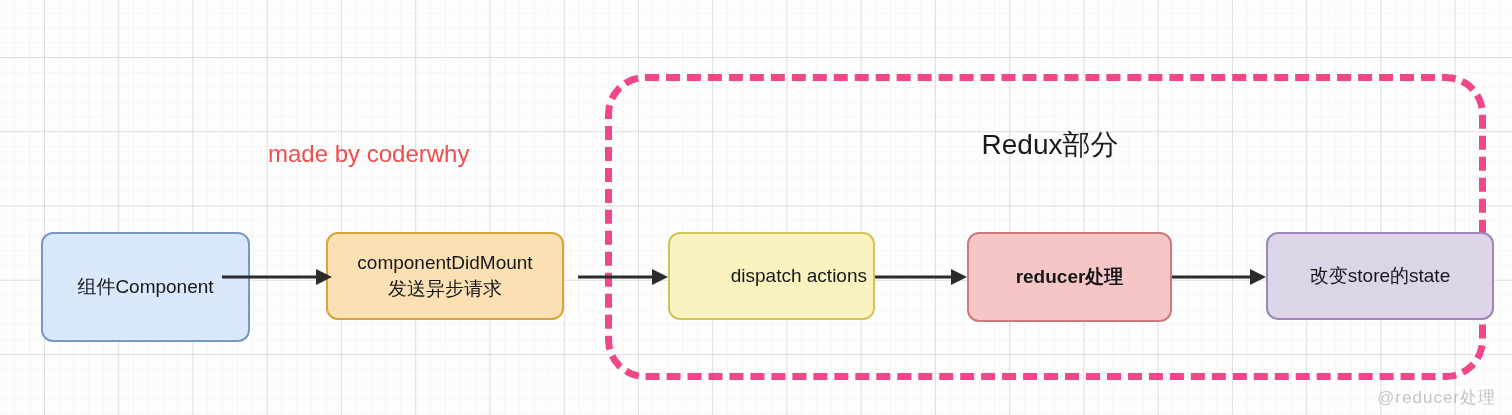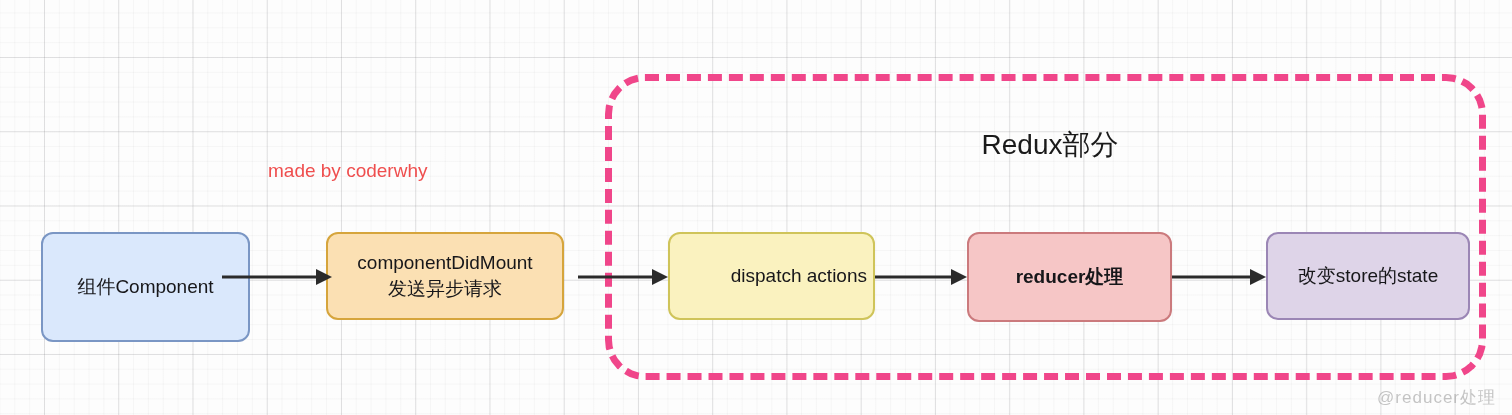--- a/index.html
+++ b/index.html
@@ -78,41 +78,40 @@
   }
   #node-dispatch {
     left: 668px; top: 232px;  width: 207px; height: 88px;
     background: #faf2bf; border-color: #cfc45a; justify-content: flex-end;
   }
   #node-reducer {
     left: 967px; top: 232px;  width: 205px; height: 90px;
     background: #f6c6c6; border-color: #cb7a7d; font-weight: bold;
   }
   #node-store {
-    left: 1266px; top: 232px; width: 204px; height: 88px;
+    left: 1266px; top: 232px; width: 228px; height: 88px;
     background: #ded4e8; border-color: #9b86b5;
   }
 
   
   .connector {
     position: absolute;
     height: 22px;
     top: 266px;
   }
   .connector svg { display: block; overflow: visible; }
 
   
   .made-by {
     position: absolute;
     left: 268px;
     top: 140px;
-    font-size: 19px;
+    font-size: 24px;
     color: #ef4e4e;
     white-space: nowrap;
-    margin-top: 20px;
   }
   .watermark {
     position: absolute;
     right: 16px;
     bottom: 6px;
     font-size: 17px;
     color: rgba(150,150,150,0.55);
     white-space: nowrap;
     letter-spacing: 1px;
   }

